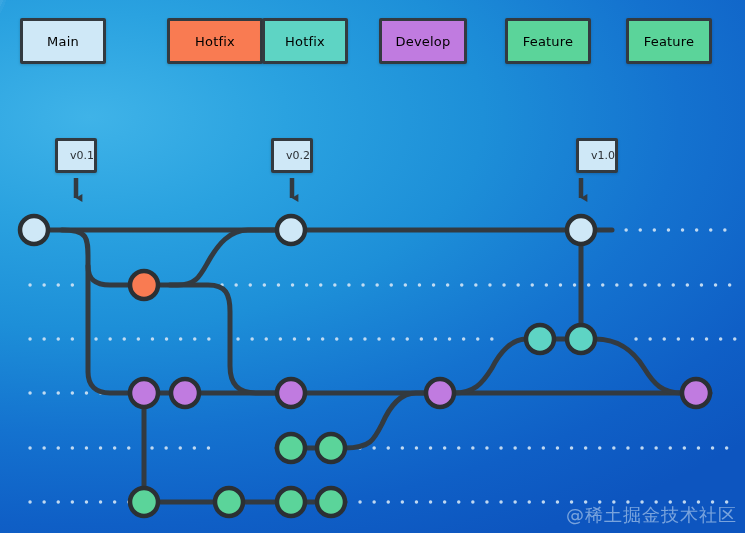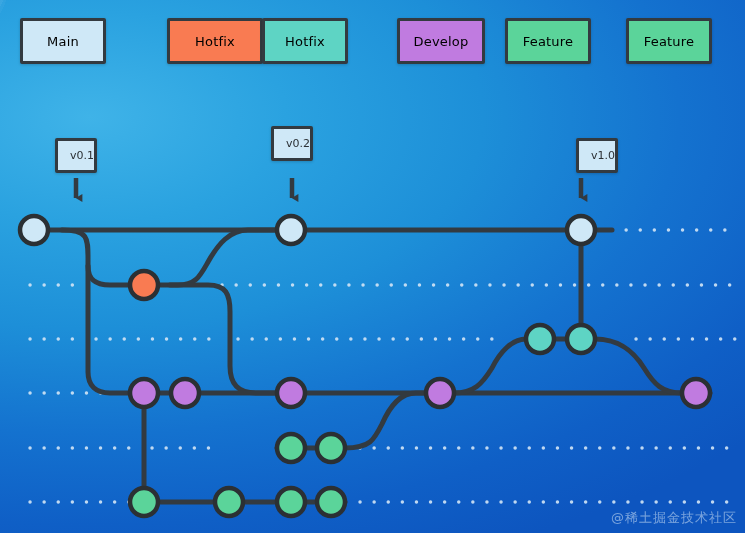--- a/index.html
+++ b/index.html
@@ -79,21 +79,21 @@
     font-size: 11px;
     color: #2b3034;
     line-height: 1;
   }
 
   
   .watermark {
     position: absolute;
     right: 8px;
     bottom: 6px;
-    font-size: 13px;
+    font-size: 18px;
     color: rgba(210, 228, 245, 0.55);
     letter-spacing: 1px;
     user-select: none;
     white-space: nowrap;
     margin-left: 28px;
   }
 </style>
 </head>
 <body>
 
@@ -165,35 +165,35 @@
   <div class="legend">
     <div class="legend-box" style="left: 20px; width: 86px; background: rgb(207, 232, 247); border-color: rgb(51, 58, 64);">
       <span class="legend-label">Main</span>
     </div>
     <div class="legend-box" style="left: 123px; width: 96px; background: rgb(249, 123, 82); border-color: rgb(51, 58, 64); margin-left: 44px;">
       <span class="legend-label">Hotfix</span>
     </div>
     <div class="legend-box" style="left: 262px; width: 86px; background: rgb(94, 212, 196); border-color: rgb(51, 58, 64);">
       <span class="legend-label">Hotfix</span>
     </div>
-    <div class="legend-box" style="left: 397px; width: 88px; background: rgb(192, 123, 224); border-color: rgb(51, 58, 64);">
+    <div class="legend-box" style="left: 379px; width: 88px; background: rgb(192, 123, 224); border-color: rgb(51, 58, 64);">
       <span class="legend-label">Develop</span>
     </div>
     <div class="legend-box" style="left: 505px; width: 86px; background: rgb(91, 212, 154); border-color: rgb(51, 58, 64);">
       <span class="legend-label">Feature</span>
     </div>
     <div class="legend-box" style="left: 626px; width: 86px; background: rgb(91, 212, 154); border-color: rgb(51, 58, 64);">
       <span class="legend-label">Feature</span>
     </div>
   </div>
 
   <div class="tag-box" style="left: 55px; top: 138px; border-color: rgb(51, 58, 64);">
     <span class="tag-label">v0.1</span>
   </div>
-  <div class="tag-box" style="left: 271px; top: 126px; border-color: rgb(51, 58, 64); padding-left: 24px;">
+  <div class="tag-box" style="left: 271px; top: 138px; border-color: rgb(51, 58, 64); padding-left: 24px;">
     <span class="tag-label">v0.2</span>
   </div>
   <div class="tag-box" style="left: 576px; top: 138px; border-color: rgb(51, 58, 64);">
     <span class="tag-label">v1.0</span>
   </div>
 
   <div class="watermark">@稀土掘金技术社区</div>
 
 </div>
 

